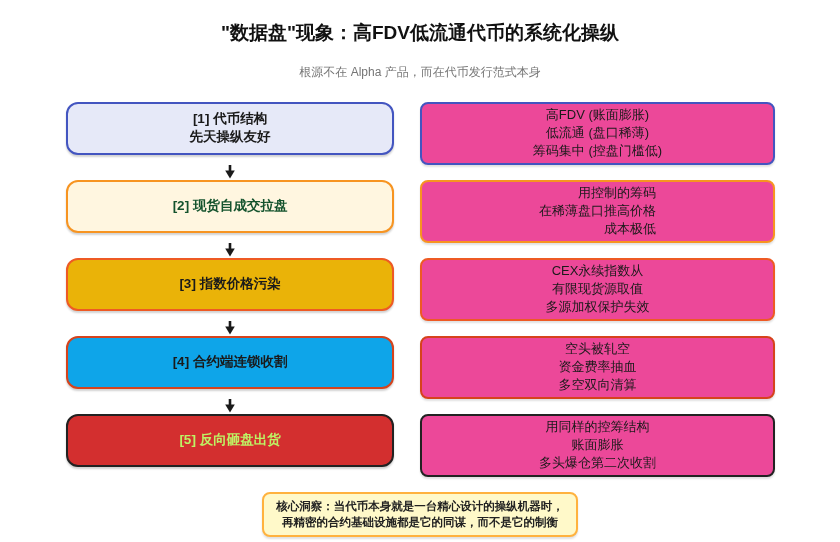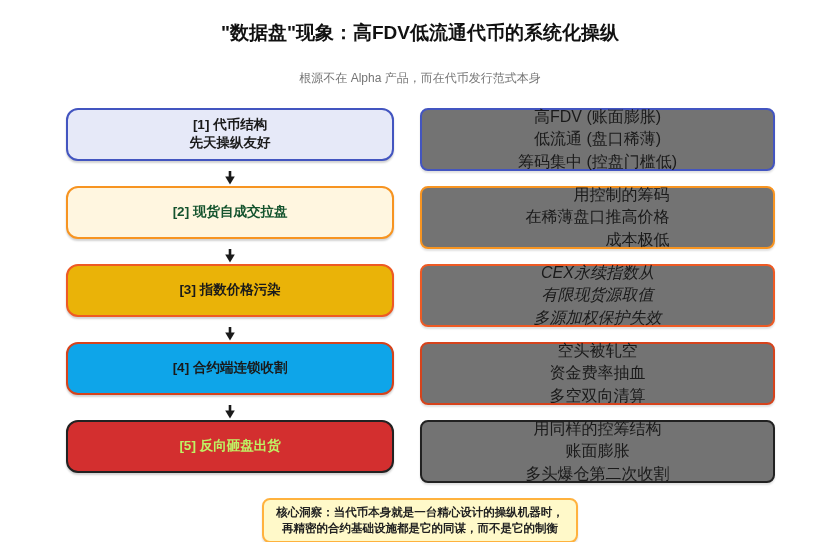--- a/index.html
+++ b/index.html
@@ -18,21 +18,21 @@
   }
   .title {
     margin: 22px 0 0 0;
     text-align: center;
     font-size: 19px;
     font-weight: 700;
     line-height: 1.2;
     color: #111111;
   }
   .subtitle {
-    margin-top: 25px;
+    margin-top: 19px;
     text-align: center;
     font-size: 12px;
     color: #757575;
   }
   .flow {
     margin: 21px 0 0 66px;
     width: 709px;
   }
   .row {
     display: flex;
@@ -51,28 +51,28 @@
     font-size: 13.5px;
     font-weight: 700;
     line-height: 1.35;
     white-space: pre-line;
     box-shadow: 0 2px 2px rgba(0,0,0,0.18);
   }
   .detail-box {
     box-sizing: border-box;
     width: 355px;
     height: 63px;
-    background: #737373;
+    background: #ec4899;
     border: 2px solid #333;
     border-radius: 8px;
     display: flex;
     align-items: center;
     justify-content: center;
     text-align: center;
-    font-size: 16px;
+    font-size: 13px;
     font-weight: 400;
     line-height: 1.4;
     white-space: pre-line;
     box-shadow: 0 2px 2px rgba(0,0,0,0.12);
   }
   .arrow-row {
     width: 328px;
     height: 15px;
     display: flex;
     align-items: center;
@@ -135,21 +135,21 @@
 
     <div class="arrow-row" style="color: rgb(26, 26, 26);">
       <svg width="14" height="14" viewBox="0 0 14 14">
         <line x1="7" y1="0" x2="7" y2="7" stroke="currentColor" stroke-width="2.6"></line>
         <polygon points="2.2,5.6 11.8,5.6 7,13.5" fill="currentColor"></polygon>
       </svg>
     </div>
 
     <div class="row">
       <div class="step-box" style="background-color: #eab308; border-color: rgb(238, 90, 36); color: rgb(26, 26, 26);">[3] 指数价格污染</div>
-      <div class="detail-box" style="border-color: rgb(238, 90, 36); font-style: italic;">CEX永续指数从
+      <div class="detail-box" style="border-color: rgb(238, 90, 36);">CEX永续指数从
 有限现货源取值
 多源加权保护失效</div>
     </div>
 
     <div class="arrow-row" style="color: rgb(26, 26, 26);">
       <svg width="14" height="14" viewBox="0 0 14 14">
         <line x1="7" y1="0" x2="7" y2="7" stroke="currentColor" stroke-width="2.6"></line>
         <polygon points="2.2,5.6 11.8,5.6 7,13.5" fill="currentColor"></polygon>
       </svg>
     </div>

